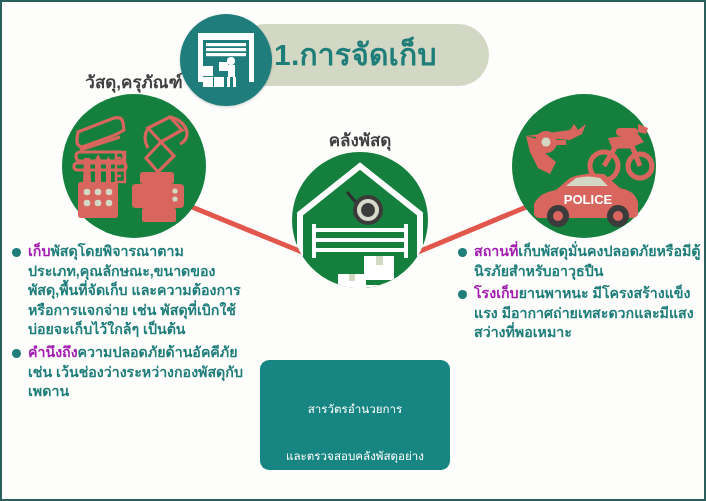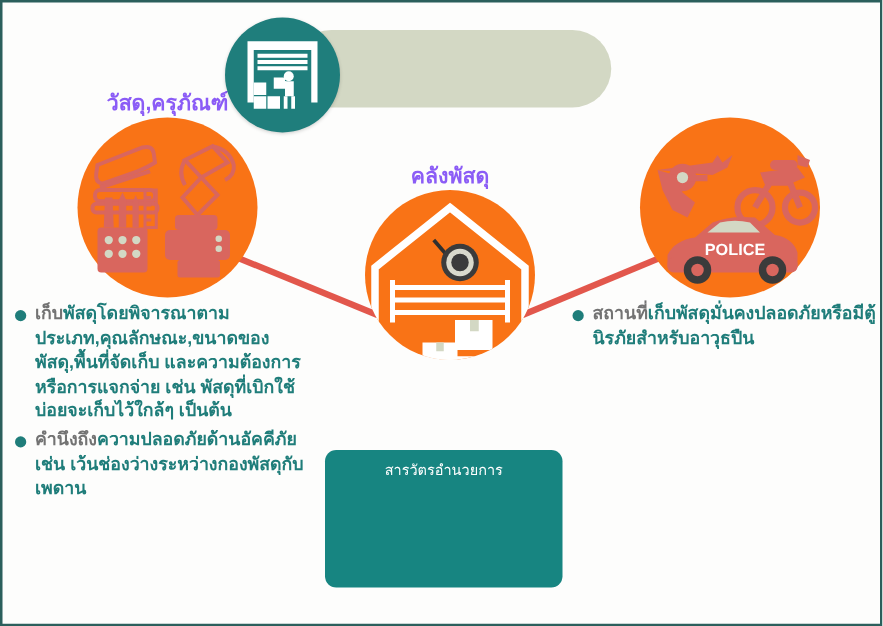--- a/index.html
+++ b/index.html
@@ -55,27 +55,27 @@
   .header-badge svg { position: absolute; left: 13px; top: 13px; }
 
   
   .cat { position: absolute; z-index: 2; }
   .cat-label {
     position: absolute;
     width: 100%;
     text-align: center;
     font-size: 17px;
     font-weight: bold;
-    color: #8b5cf6;
+    color: #404040;
     white-space: nowrap;
   }
   .cat-disc {
     position: absolute;
     border-radius: 50%;
-    background: #f97316;
+    background: #15803d;
   }
 
   #cat-left  { left: 32px;  top: 66px;  width: 200px; height: 170px; }
   #cat-left  .cat-label { top: 0; }
   #cat-left  .cat-disc  { left: 28px; top: 26px; width: 144px; height: 144px; }
 
   #cat-right { left: 482px; top: 66px;  width: 200px; height: 170px; }
   #cat-right .cat-label { top: 0; }
   #cat-right .cat-disc  { left: 28px; top: 26px; width: 144px; height: 144px; }
 
@@ -103,38 +103,38 @@
     margin-bottom: 3px;
   }
   .bullet::before {
     content: "";
     position: absolute;
     left: 0; top: 6px;
     width: 9px; height: 9px;
     border-radius: 50%;
     background: #1f7d7a;
   }
-  .hl { color: #737373; }
+  .hl { color: #a21caf; }
 
   
   .note-box {
     position: absolute;
     left: 258px; top: 358px;
     width: 190px; height: 110px;
     background: #178581;
     border-radius: 9px;
     z-index: 3;
     color: #ffffff;
     font-size: 11.6px;
     line-height: 15.4px;
     text-align: center;
     padding: 9px 6px 0 6px;
     font-weight: normal;
   }
-  .note-line { display: block; white-space: nowrap; }
+  .note-line { display: block; white-space: nowrap; margin-top: 32px; }
 </style>
 </head>
 <body>
 
 <div id="infographic">
 
   <svg class="connectors" width="706" height="501">
     <line x1="168" y1="196" x2="300" y2="250" stroke="#e2574c" stroke-width="5"></line>
     <line x1="546" y1="196" x2="416" y2="250" stroke="#e2574c" stroke-width="5"></line>
   </svg>
@@ -159,20 +159,21 @@
       <rect x="34" y="50" width="3" height="10" fill="#ffffff"></rect>
       <rect x="40" y="50" width="3" height="10" fill="#ffffff"></rect>
       <rect x="26" y="35" width="9" height="9" fill="#ffffff"></rect>
 
       <rect x="10" y="39" width="10" height="10" fill="#ffffff"></rect>
       <rect x="10" y="50" width="10" height="10" fill="#ffffff"></rect>
       <rect x="21" y="50" width="10" height="10" fill="#ffffff"></rect>
     </svg>
   </div>
 
+  <div class="title-text">1.การจัดเก็บ</div>
 
   <div class="cat" id="cat-left">
     <div class="cat-label">วัสดุ,ครุภัณฑ์</div>
     <div class="cat-disc">
       <svg class="cat-icons" viewBox="0 0 144 144">
         <g fill="none" stroke="#d9665e" stroke-width="3.2">
 
           <g>
             <path d="M16 38 L52 24 Q60 22 61 29 L62 36 Q56 40 48 43 L20 53 Q14 52 15 45 Z"></path>
             <path d="M18 56 L58 43"></path>
@@ -311,19 +312,23 @@
     </div>
     <div class="bullet">
       <span class="hl">คำนึงถึง</span><span>ความปลอดภัยด้านอัคคีภัย เช่น เว้นช่องว่างระหว่างกองพัสดุกับเพดาน</span>
     </div>
   </div>
 
   <div class="col" id="col-right">
     <div class="bullet">
       <span class="hl">สถานที่</span><span>เก็บพัสดุมั่นคงปลอดภัยหรือมีตู้นิรภัยสำหรับอาวุธปืน</span>
     </div>
+    <div class="bullet">
+      <span class="hl">โรงเก็บ</span><span>ยานพาหนะ มีโครงสร้างแข็งแรง มีอากาศถ่ายเทสะดวกและมีแสงสว่างที่พอเหมาะ</span>
+    </div>
   </div>
 
   <div class="note-box">
     <span class="note-line">สารวัตรอำนวยการ</span>
+    <span class="note-line">และตรวจสอบคลังพัสดุอย่าง</span>
   </div>
 
 </div>
 
 </body></html>

